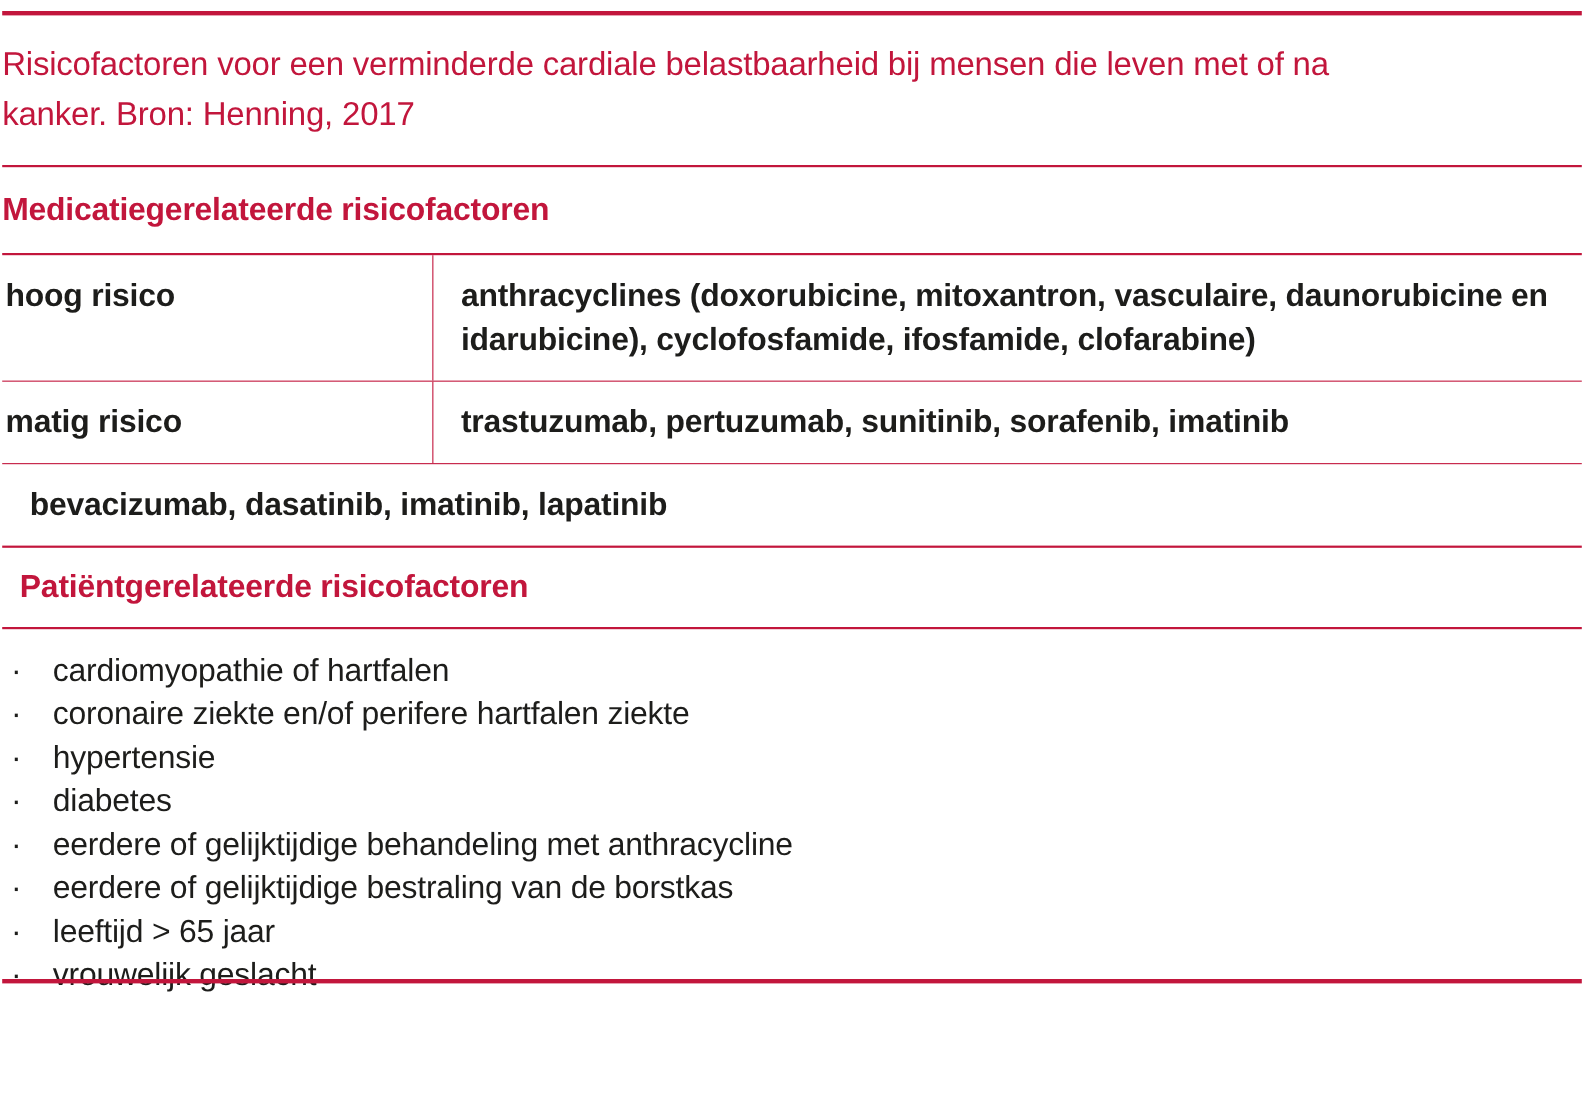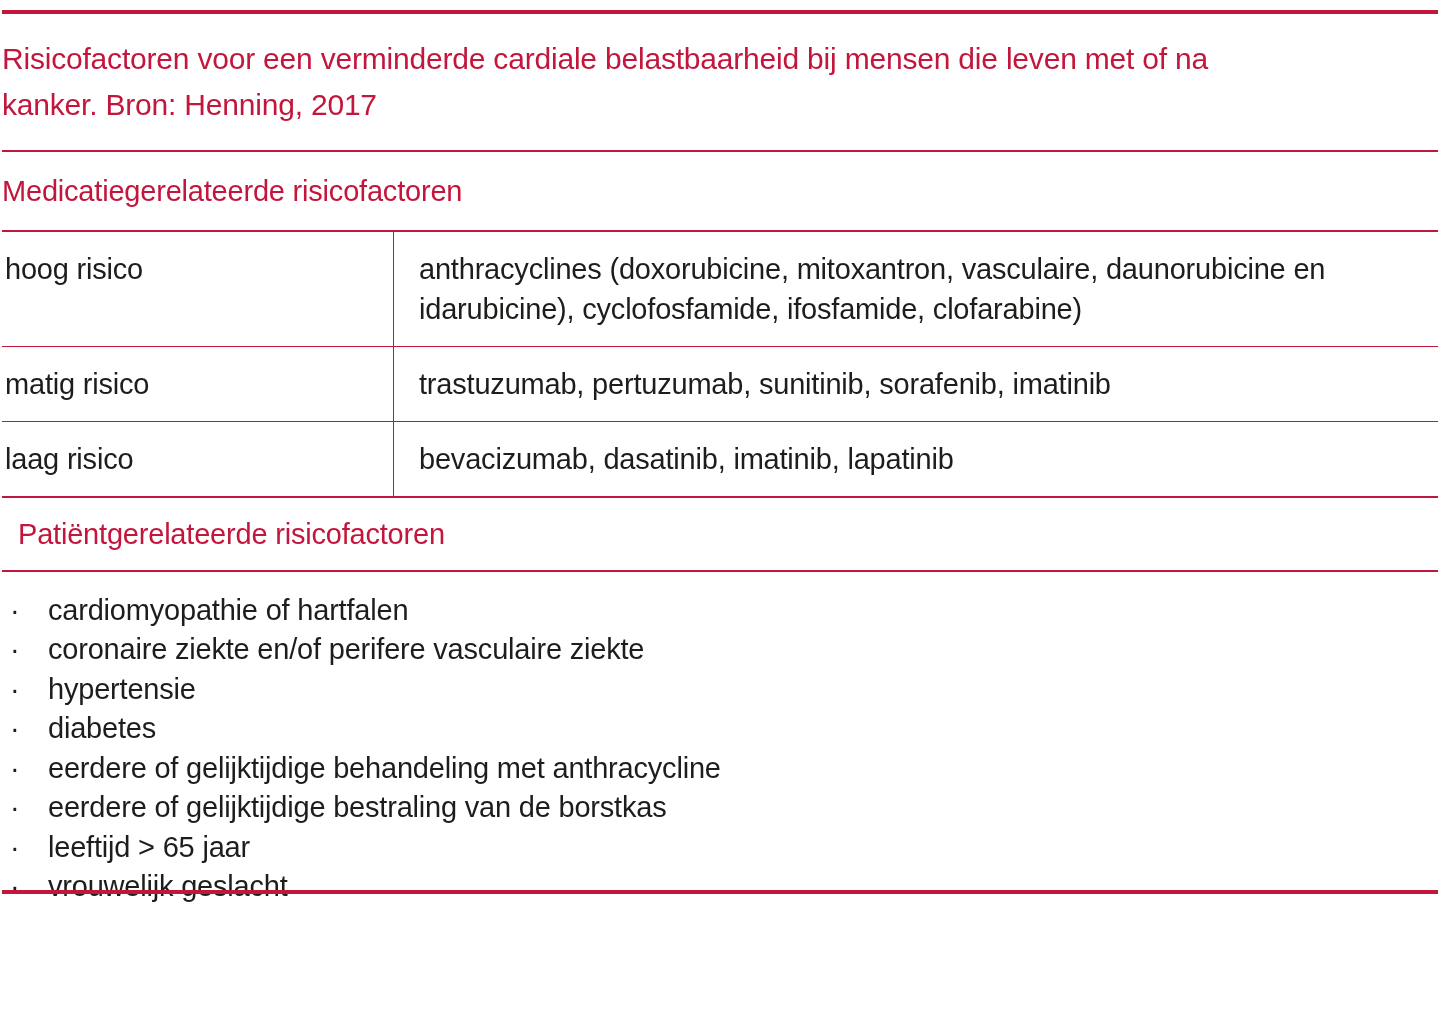--- a/index.html
+++ b/index.html
@@ -26,31 +26,31 @@
     font-size:30px;
     line-height:46px;
     font-weight:400;
   }
   #rule-under-title { margin-top:22px; }
 
   .section-heading {
     margin:0; padding:20px 2px;
     color:var(--accent);
     font-size:29px; line-height:38px;
-    font-weight:400;
+    font-weight:700;
   }
   .section-heading.tight { padding:17px 18px; }
 
   .med-table {
     margin:0 2px;
     border-top:2px solid var(--accent);
     border-bottom:2px solid var(--accent);
     font-size:29px; line-height:40px;
   }
-  .t-row { display:flex; align-items:stretch; }
+  .t-row { display:flex; align-items:stretch;font-weight:bold; }
   .t-row + .t-row { border-top:1.5px solid var(--accent); }
   .t-label {
     width:392px; flex:0 0 392px;
     border-right:1.5px solid var(--accent);
     padding:17px 16px 17px 3px;
   }
   .t-value { flex:1; padding:17px 22px 17px 25px; }
 
   .patient-list {
     list-style:none;
@@ -86,39 +86,38 @@
     <div class="t-label">hoog risico</div>
     <div class="t-value">anthracyclines (doxorubicine, mitoxantron, vasculaire, daunorubicine en idarubicine), cyclofosfamide, ifosfamide, clofarabine)</div>
   </div>
 
   <div class="t-row">
     <div class="t-label">matig risico</div>
     <div class="t-value">trastuzumab, pertuzumab, sunitinib, sorafenib, imatinib</div>
   </div>
 
   <div class="t-row">
-    <div class="t-label">laag risico</div>
     <div class="t-value">bevacizumab, dasatinib, imatinib, lapatinib</div>
   </div>
 
 </div>
 
   <h2 class="section-heading tight">Patiëntgerelateerde risicofactoren</h2>
 
   <div class="rule thin" id="rule-under-patient-heading"></div>
 
   <ul class="patient-list" id="patient-list">
   <li class="p-item">
     <span class="dot">·</span>
     <span class="p-text">cardiomyopathie of hartfalen</span>
   </li>
 
   <li class="p-item">
     <span class="dot">·</span>
-    <span class="p-text">coronaire ziekte en/of perifere vasculaire ziekte</span>
+    <span class="p-text">coronaire ziekte en/of perifere hartfalen ziekte</span>
   </li>
 
   <li class="p-item">
     <span class="dot">·</span>
     <span class="p-text">hypertensie</span>
   </li>
 
   <li class="p-item">
     <span class="dot">·</span>
     <span class="p-text">diabetes</span>

